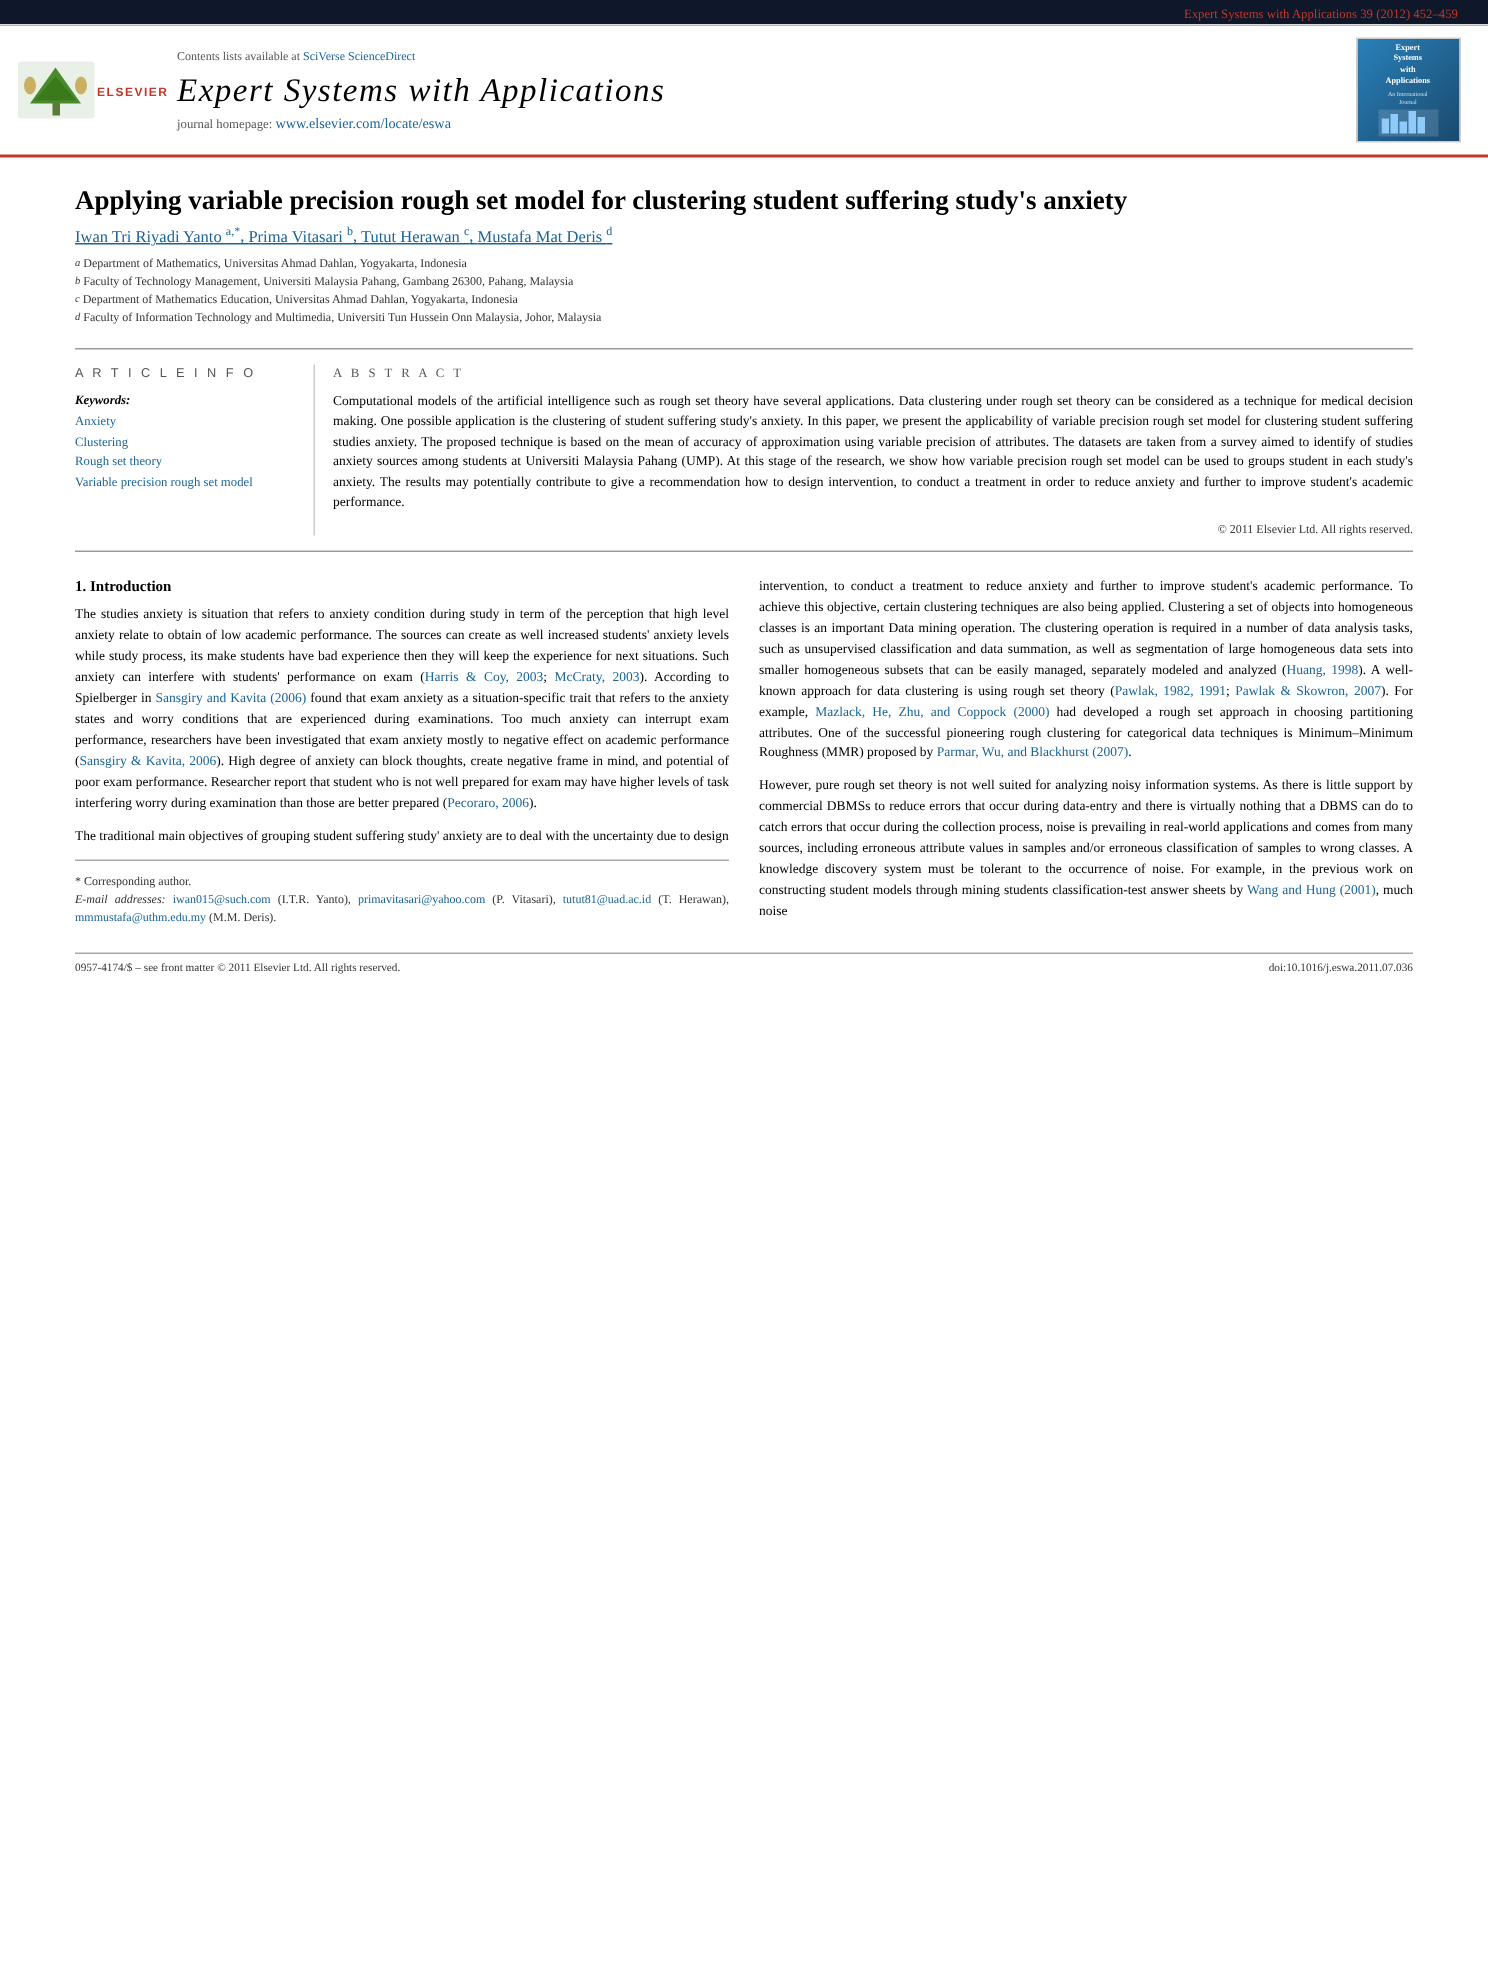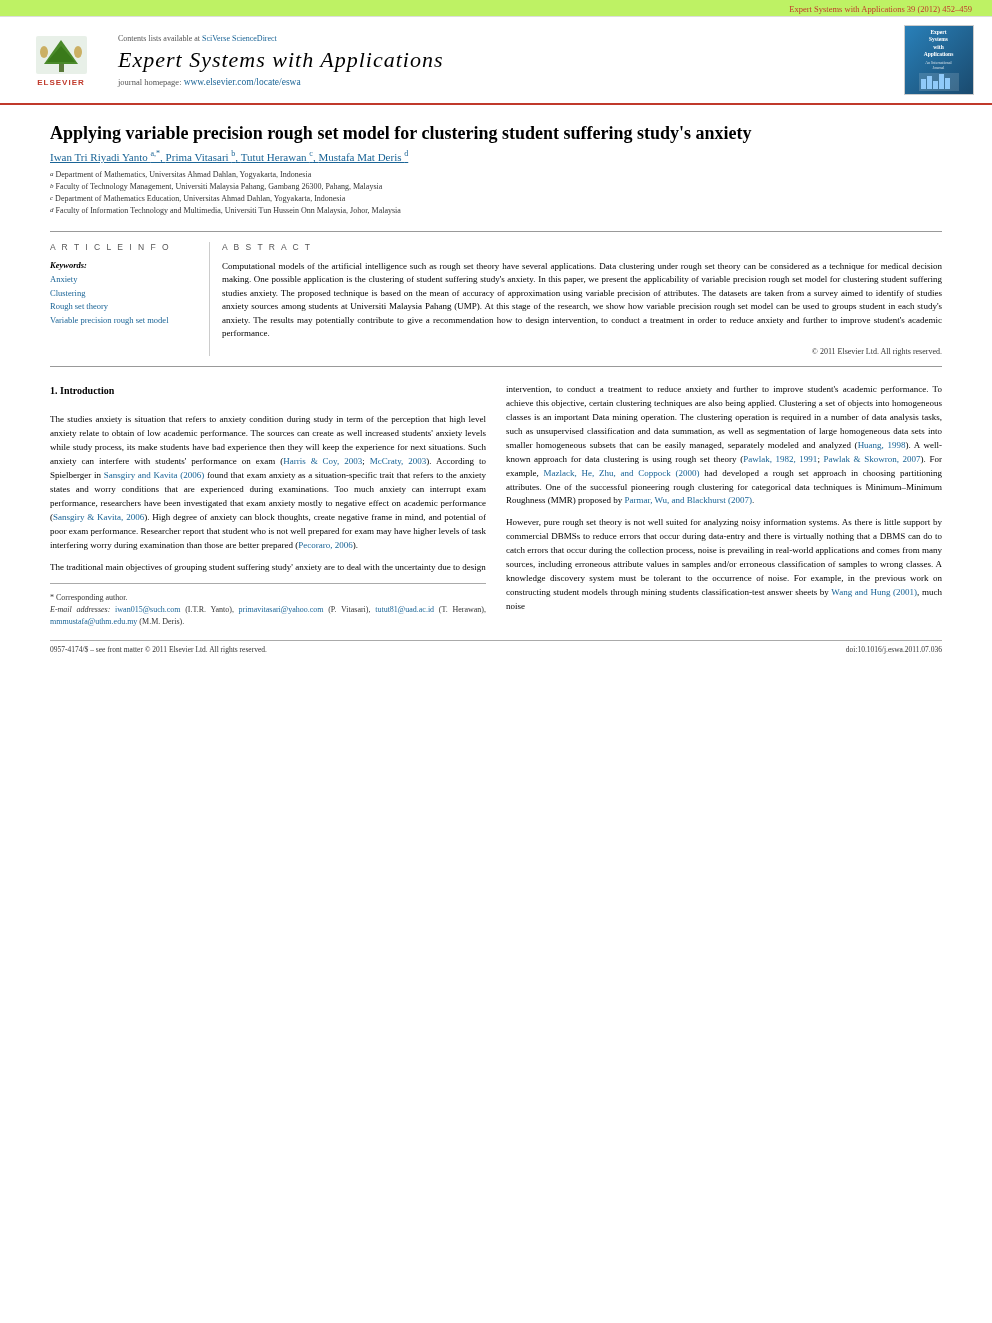--- a/index.html
+++ b/index.html
@@ -7,21 +7,21 @@
       background: #fff;
       font-family: 'Times New Roman', Times, serif;
       font-size: 9.5px;
       color: #000;
       width: 992px;
       min-height: 1323px;
     }
 
     
     .journal-bar {
-      background: #bef264;
+      background: #0f172a;
       text-align: right;
       padding: 4px 20px 2px;
       font-size: 8.5px;
       color: #c0392b;
       border-bottom: 1px solid #ddd;
     }
 
     
     .header-area {
       display: flex;
@@ -181,21 +181,21 @@
       line-height: 1.6;
     }
 
     .abstract-section {
       flex: 1;
     }
 
     .abstract-heading {
       font-size: 8.5px;
       letter-spacing: 2px;
-      font-family: Liberation Sans, sans-serif;
+      font-family: Liberation Serif, serif;
       color: #555;
       margin-bottom: 8px;
       font-weight: normal;
     }
 
     .abstract-text {
       font-size: 9px;
       line-height: 1.5;
       text-align: justify;
       color: #000;
@@ -217,21 +217,21 @@
     .body-col {
       flex: 1;
       font-size: 9px;
       line-height: 1.55;
       text-align: justify;
     }
 
     .section-heading {
       font-size: 10px;
       font-weight: bold;
-      margin-bottom: 15px;
+      margin-bottom: 4px;
       color: #000;
     }
 
     .body-para {
       margin-bottom: 8px;
       font-size: 9px;
       line-height: 1.55;
       text-align: justify;
     }
 
@@ -259,21 +259,20 @@
       padding-top: 4px;
       font-size: 7.5px;
       color: #333;
       display: flex;
       justify-content: space-between;
     }
 
     
     .elsevier-svg-wrap {
       display: flex;
-      flex-direction: column;
       align-items: center;
     }
     .elsevier-tree {
       width: 55px;
       height: 42px;
     }
     .elsevier-text-logo {
       font-size: 8px;
       font-family: Arial, sans-serif;
       font-weight: bold;

